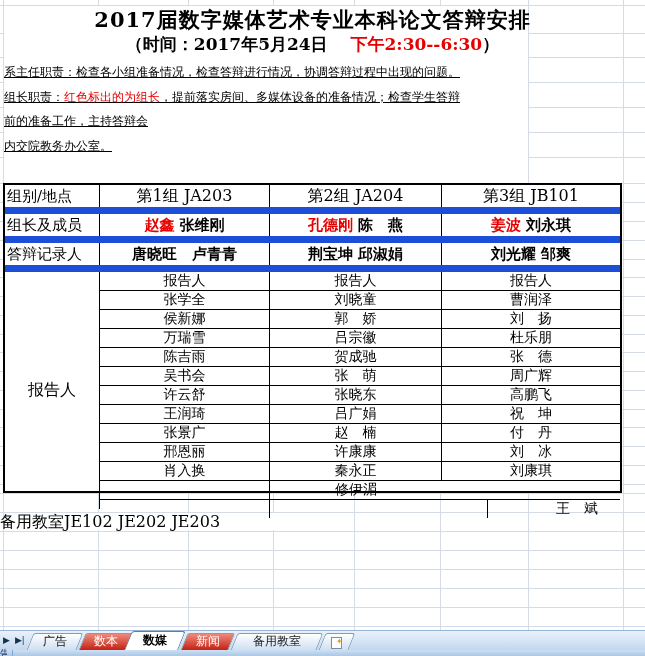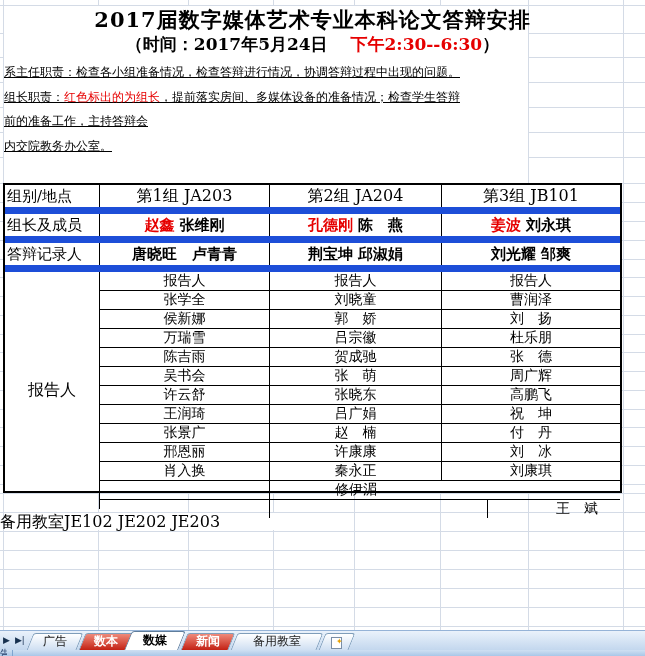--- a/index.html
+++ b/index.html
@@ -48,21 +48,21 @@
           box-sizing:border-box;font-family:"Liberation Sans","DejaVu Sans",sans-serif;}
   .navbtn{position:absolute;top:4px;font-size:9px;color:#16304f;line-height:10px;cursor:default;}
   .stab{position:absolute;top:2px;height:17px;}
   .stab .bg{position:absolute;left:0;top:0;right:0;bottom:0;transform:skewX(-22deg);
             border:1px solid #7f9db9;border-bottom:none;border-radius:3px 3px 0 0;}
   .stab .lbl{position:relative;display:block;text-align:center;font-size:12px;
              line-height:17px;white-space:nowrap;}
   .stab.normal .bg{background:linear-gradient(#ffffff,#cfdff2);}
   .stab.normal .lbl{color:#1a1a1a;}
   .stab.red .bg{background:linear-gradient(#ef8a7a,#c32114);}
-  .stab.red .lbl{color:#ffffff;font-weight:bold;}
+  .stab.red .lbl{color:#ffffff;font-weight:normal;}
   .stab.active{top:0;height:19px;z-index:5;}
   .stab.active .bg{background:#ffffff;border-color:#5f7d9c;}
   .stab.active .lbl{color:#000;font-weight:bold;line-height:19px;}
   .ins-box{position:absolute;left:9px;top:4px;width:9px;height:10px;background:#fff;
            border:1px solid #7a8ea6;}
   .ins-star{position:absolute;left:4px;top:0px;font-size:8px;color:#e8a000;line-height:8px;}
   
   #statusbar{position:absolute;left:0;top:650px;width:645px;height:6px;
              background:linear-gradient(#cfe0f2,#a9c7e8);}
   #status-frag{position:absolute;left:0;top:-3px;width:7px;height:9px;overflow:hidden;

